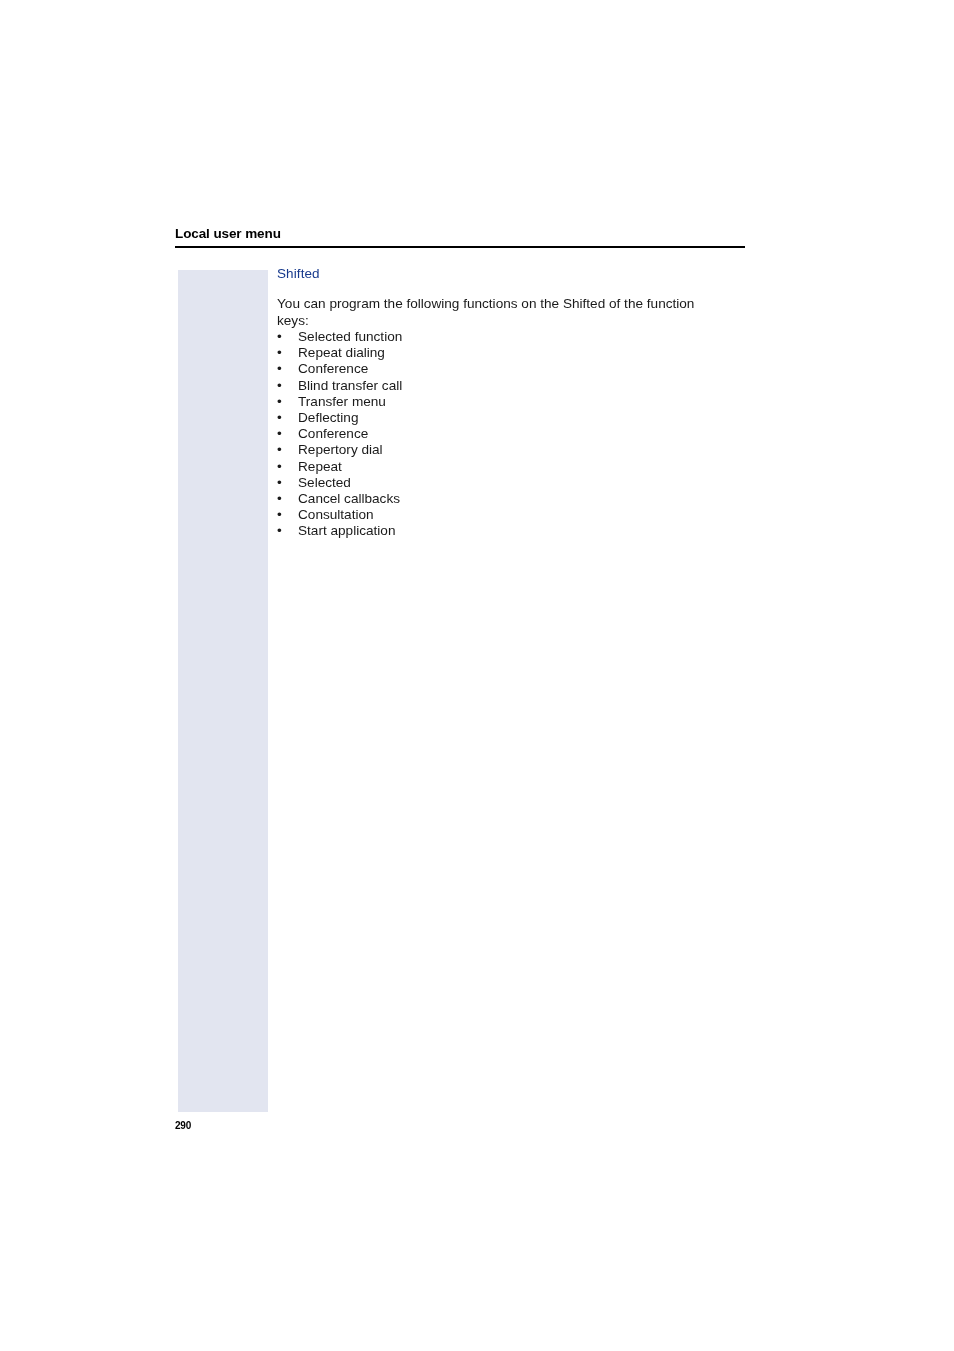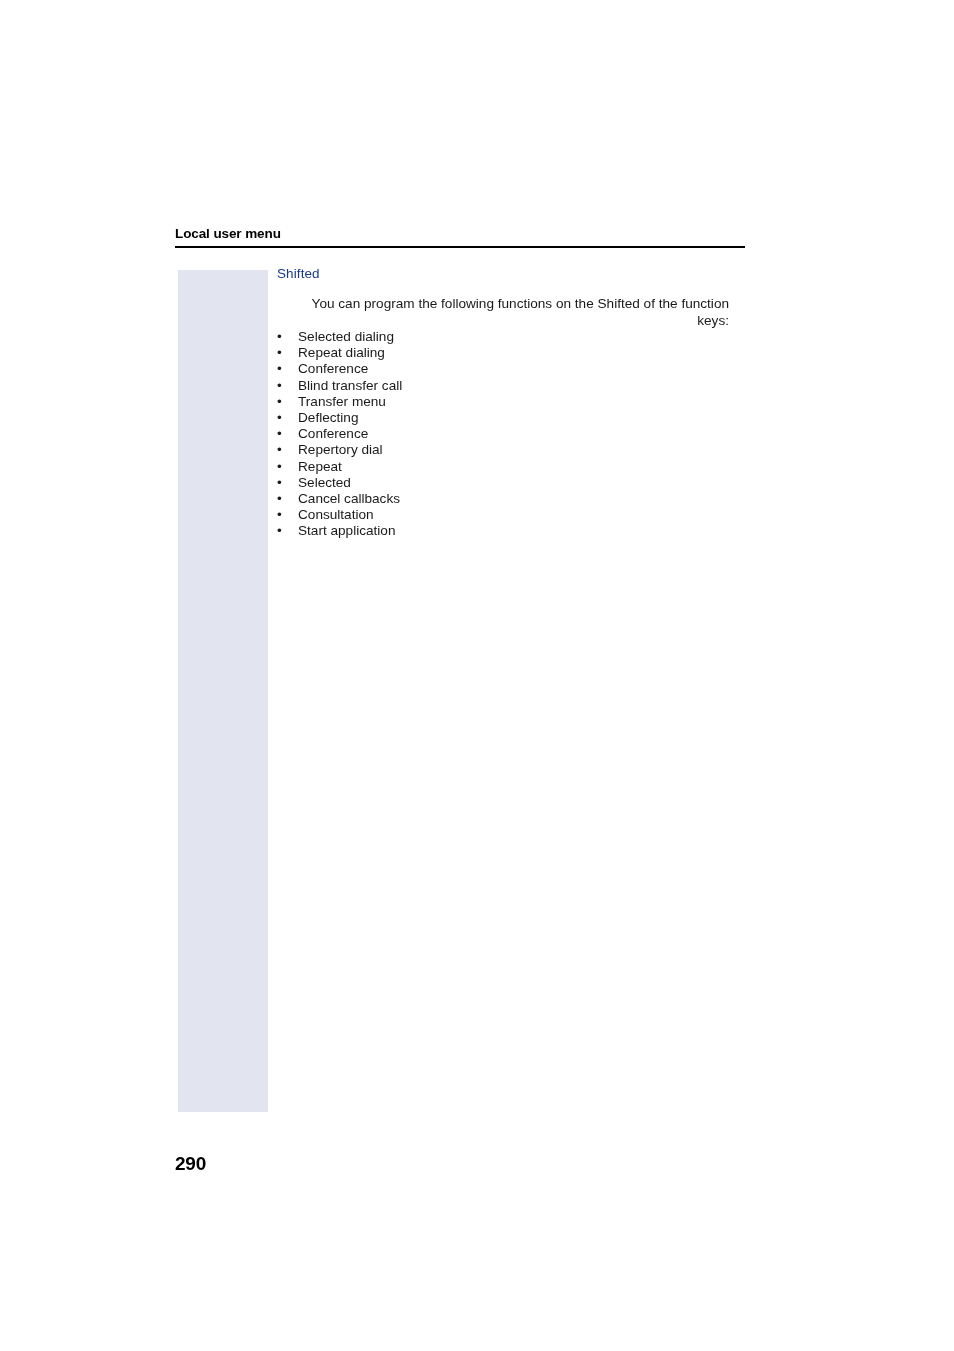--- a/index.html
+++ b/index.html
@@ -74,21 +74,20 @@
     margin: 0 0 14px 0;
     letter-spacing: 0.1px;
   }
 
   .body-text {
     font-size: 13.6px;
     color: #1a1a1a;
     line-height: 16.5px;
     margin: 0;
     width: 452px;
-    text-align: right;
   }
 
   .bullet-list {
     list-style: none;
     margin: 0;
     padding: 0;
   }
   .bullet-list li {
     position: relative;
     font-size: 13.6px;
@@ -104,46 +103,45 @@
     font-size: 13.6px;
     line-height: 16.2px;
     color: #1a1a1a;
   }
 
   
   .folio {
     position: absolute;
     left: 175px;
     top: 1120px;
-    font-size: 19px;
+    font-size: 10px;
     font-weight: bold;
     color: #000000;
     letter-spacing: -0.2px;
-    margin-top: 33px;
   }
 </style>
 </head>
 <body>
 
 <div class="page">
 
   <div class="page-header">
     <div class="page-header-title">Local user menu</div>
   </div>
   <div class="header-rule"></div>
 
   <div class="margin-block"></div>
 
   <div class="content">
     <h2 class="section-heading">Shifted</h2>
 
     <p class="body-text">You can program the following functions on the Shifted of the function keys:</p>
 
     <ul class="bullet-list">
-        <li><span class="bullet-dot">•</span><span>Selected dialing</span></li>
+        <li><span class="bullet-dot">•</span><span>Selected function</span></li>
         <li><span class="bullet-dot">•</span><span>Repeat dialing</span></li>
         <li><span class="bullet-dot">•</span><span>Conference</span></li>
         <li><span class="bullet-dot">•</span><span>Blind transfer call</span></li>
         <li><span class="bullet-dot">•</span><span>Transfer menu</span></li>
         <li><span class="bullet-dot">•</span><span>Deflecting</span></li>
         <li><span class="bullet-dot">•</span><span>Conference</span></li>
         <li><span class="bullet-dot">•</span><span>Repertory dial</span></li>
         <li><span class="bullet-dot">•</span><span>Repeat</span></li>
         <li><span class="bullet-dot">•</span><span>Selected</span></li>
         <li><span class="bullet-dot">•</span><span>Cancel callbacks</span></li>

